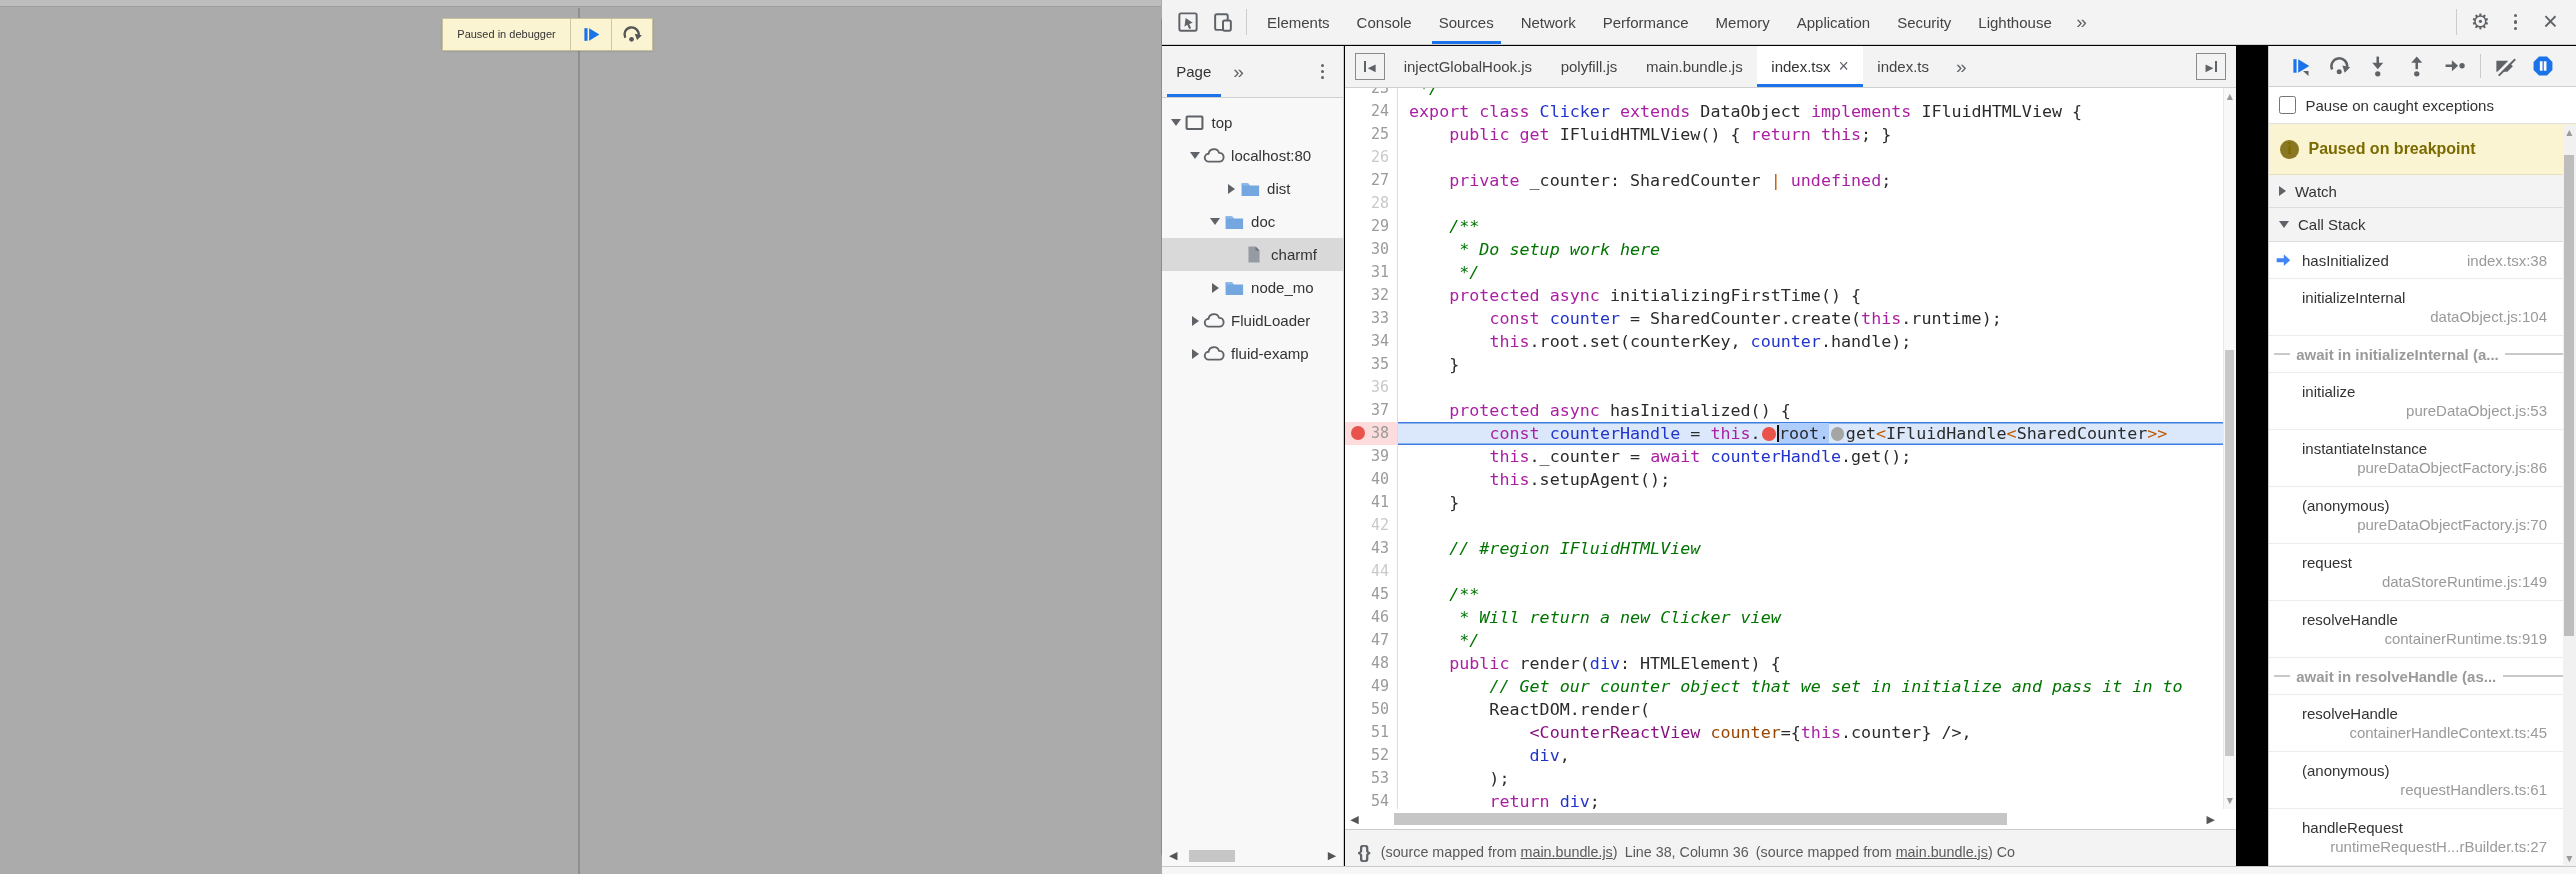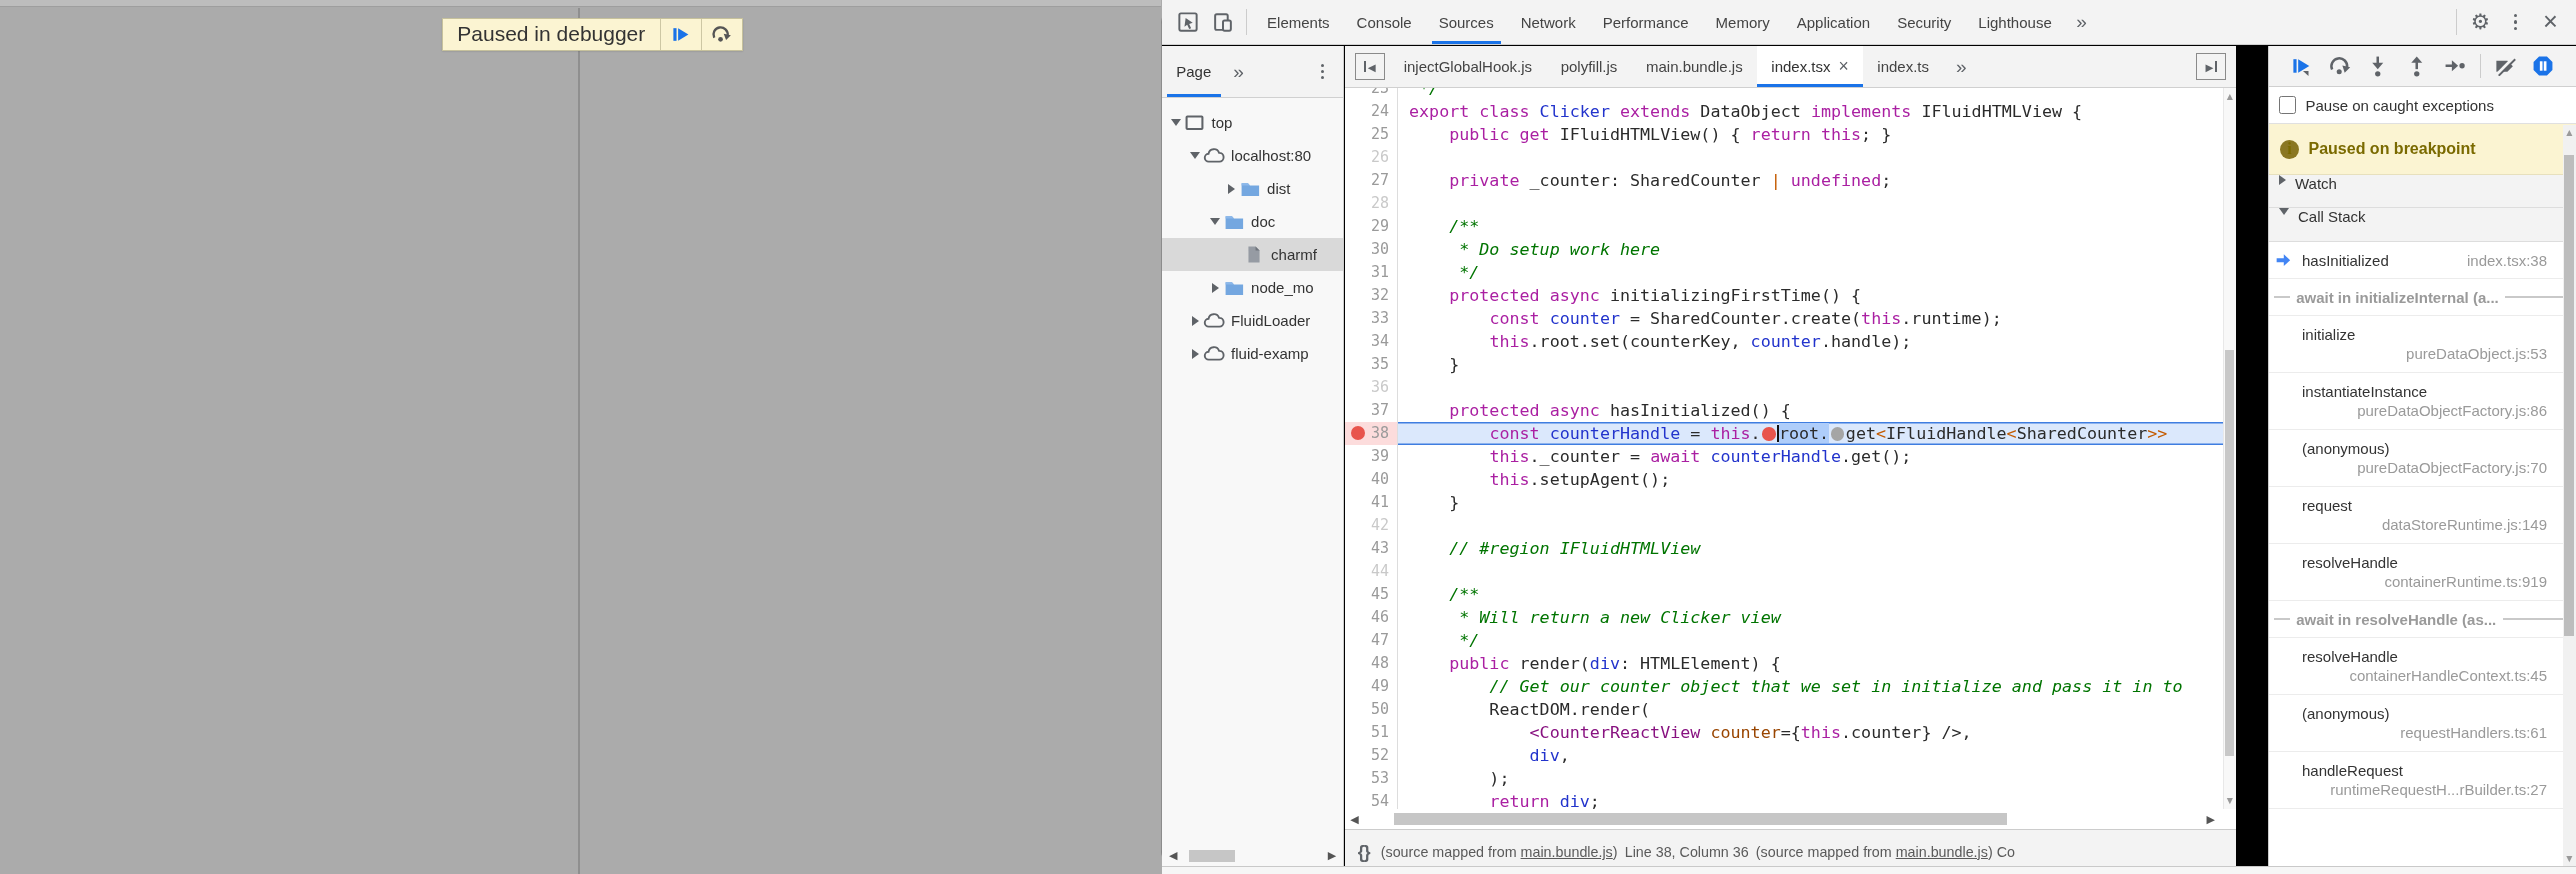--- a/index.html
+++ b/index.html
@@ -5,21 +5,21 @@
   * { margin:0; padding:0; box-sizing:border-box; }
   html,body { width:2576px; height:874px; overflow:hidden; }
   body { position:relative; background:#ababab; font-family:"Liberation Sans",sans-serif; color:#333; }
 
   
   .page-area { position:absolute; left:0; top:0; width:1161px; height:874px; background:#ababab; }
   .page-topbar { height:7.2px; background:#bdbdbd; border-bottom:0.8px solid #9e9e9e; }
   .page-divider { position:absolute; left:578px; top:8px; bottom:0; width:1.6px; background:#8f8f8f; }
   .paused-banner { position:absolute; left:442px; top:17.5px; height:33px; display:flex; align-items:stretch;
     background:#fbf4d2; border:0.8px solid #c6c19c; box-shadow:0 0.8px 1.6px rgba(0,0,0,.15); }
-  .pb-label { padding:0 14.3px; display:flex; align-items:center; font-size:21px; color:#333; white-space:nowrap; }
+  .pb-label { padding:0 14.3px; display:flex; align-items:center; font-size:11px; color:#333; white-space:nowrap; }
   .pb-btn { width:41px; border-left:0.8px solid #cdc7a4; display:flex; align-items:center; justify-content:center; cursor:pointer; }
 
   
   .devtools { position:absolute; left:1161px; top:0; right:0; height:874px; background:#000000; border-left:1.6px solid #8c8c8c;border-radius:24px; }
   .dt-toolbar { position:absolute; top:0; left:0; right:0; height:45px; background:#f3f3f3; border-bottom:0.8px solid #d0d0d0;
     display:flex; align-items:center; padding:0 8px; }
   .tb-icon { width:35px; height:32px; display:flex; align-items:center; justify-content:center; cursor:pointer; }
   .tb-sep { width:0.8px; height:25.5px; background:#ccc; margin:0 6.4px; }
   .main-tabs { display:flex; height:100%; align-items:stretch; }
   .main-tab { position:relative; padding:0 13.5px; display:flex; align-items:center; font-size:15px; color:#444; cursor:pointer; white-space:nowrap; }
@@ -94,21 +94,21 @@
   
   .dbg { position:absolute; top:46px; right:0; width:308px; bottom:0; background:#fff; border-left:0.8px solid #ccc; overflow:hidden; }
   .dbg-toolbar { height:41px; background:#f3f3f3; border-bottom:0.8px solid #d0d0d0; display:flex; align-items:center; justify-content:space-between; padding:0 19px; }
   .dbg-btn { display:flex; align-items:center; justify-content:center; width:27px; height:27px; cursor:pointer; }
   .dbg-sep { width:0.8px; height:24px; background:#ccc; }
   .chk-row { height:37px; background:#fff; border-bottom:0.8px solid #e0e0e0; display:flex; align-items:center; gap:9.5px; padding:0 9.5px; font-size:15px; color:#333; }
   .chk { width:17.5px; height:17.5px; border:1.6px solid #757575; border-radius:2.4px; background:#fff; cursor:pointer; flex:none; }
   .dbg-banner { height:51px; background:#fbf4d2; display:flex; align-items:center; gap:9.5px; padding:0 11px; border-bottom:0.8px solid #e7e0bd; }
   .info-i { width:19px; height:19px; border-radius:50%; background:#8a7722; color:#fbf4d2; font-weight:bold; font-size:13.5px; display:flex; align-items:center; justify-content:center; font-family:"Liberation Serif",serif; flex:none; }
   .dbg-banner span { font-size:16px; font-weight:bold; color:#7a6a00; }
-  .sec { height:33px; background:#f3f3f3; border-bottom:0.8px solid #ddd; display:flex; align-items:flex-start; gap:9.5px; padding:0 9.5px; font-size:15px; color:#333; cursor:pointer; }
+  .sec { height:33px; background:#f3f3f3; border-bottom:0.8px solid #ddd; display:flex; align-items:center; gap:9.5px; padding:0 9.5px; font-size:15px; color:#333; cursor:pointer; }
   .sec.cs { height:34px; }
   .frames { position:relative; }
   .frame { position:relative; border-bottom:0.8px solid #ececec; padding:0 29px 0 33px; display:flex; flex-direction:column; justify-content:center; cursor:pointer; }
   .frame.one { height:37px; flex-direction:row; align-items:center; }
   .frame.two { height:57px; }
   .fname { font-size:15px; color:#333; }
   .floc { font-size:15px; color:#9a9a9a; }
   .frame.one .floc { margin-left:auto; }
   .frame.two .floc { align-self:flex-end; margin-top:1.6px; }
   .cur-arrow { position:absolute; left:6.4px; top:11px; }
@@ -561,20 +561,24 @@
     <div class="frames">
         <div class="frame one">
           <span class="cur-arrow">
             <svg width="16" height="14.3" viewBox="0 0 20 18">
               <path d="M2 6.5 h9 V1.5 l8 7.5 -8 7.5 V11.5 H2 z" fill="#4285f4"></path>
             </svg>
           </span>
           <span class="fname">hasInitialized</span>
           <span class="floc">index.tsx:38</span>
         </div>
+        <div class="frame two">
+          <span class="fname">initializeInternal</span>
+          <span class="floc">dataObject.js:104</span>
+        </div>
         <div class="fsep">
           <span>await in initializeInternal (a...</span>
         </div>
         <div class="frame two">
           <span class="fname">initialize</span>
           <span class="floc">pureDataObject.js:53</span>
         </div>
         <div class="frame two">
           <span class="fname">instantiateInstance</span>
           <span class="floc">pureDataObjectFactory.js:86</span>

